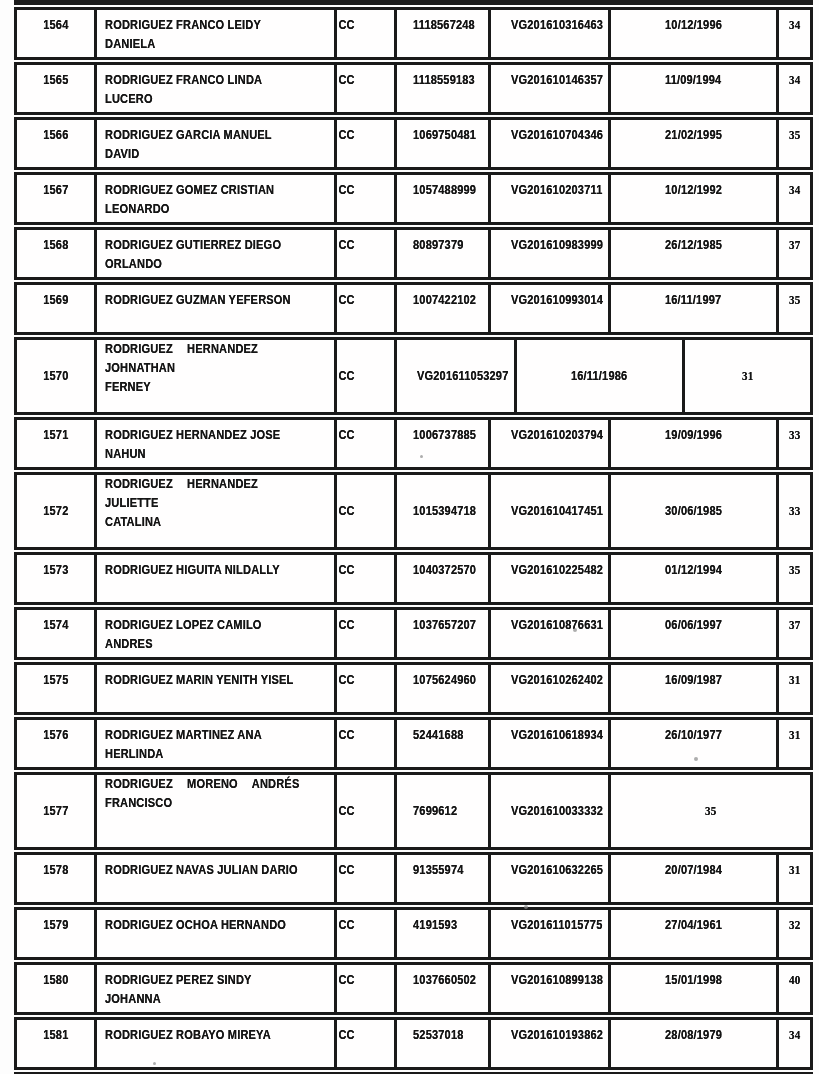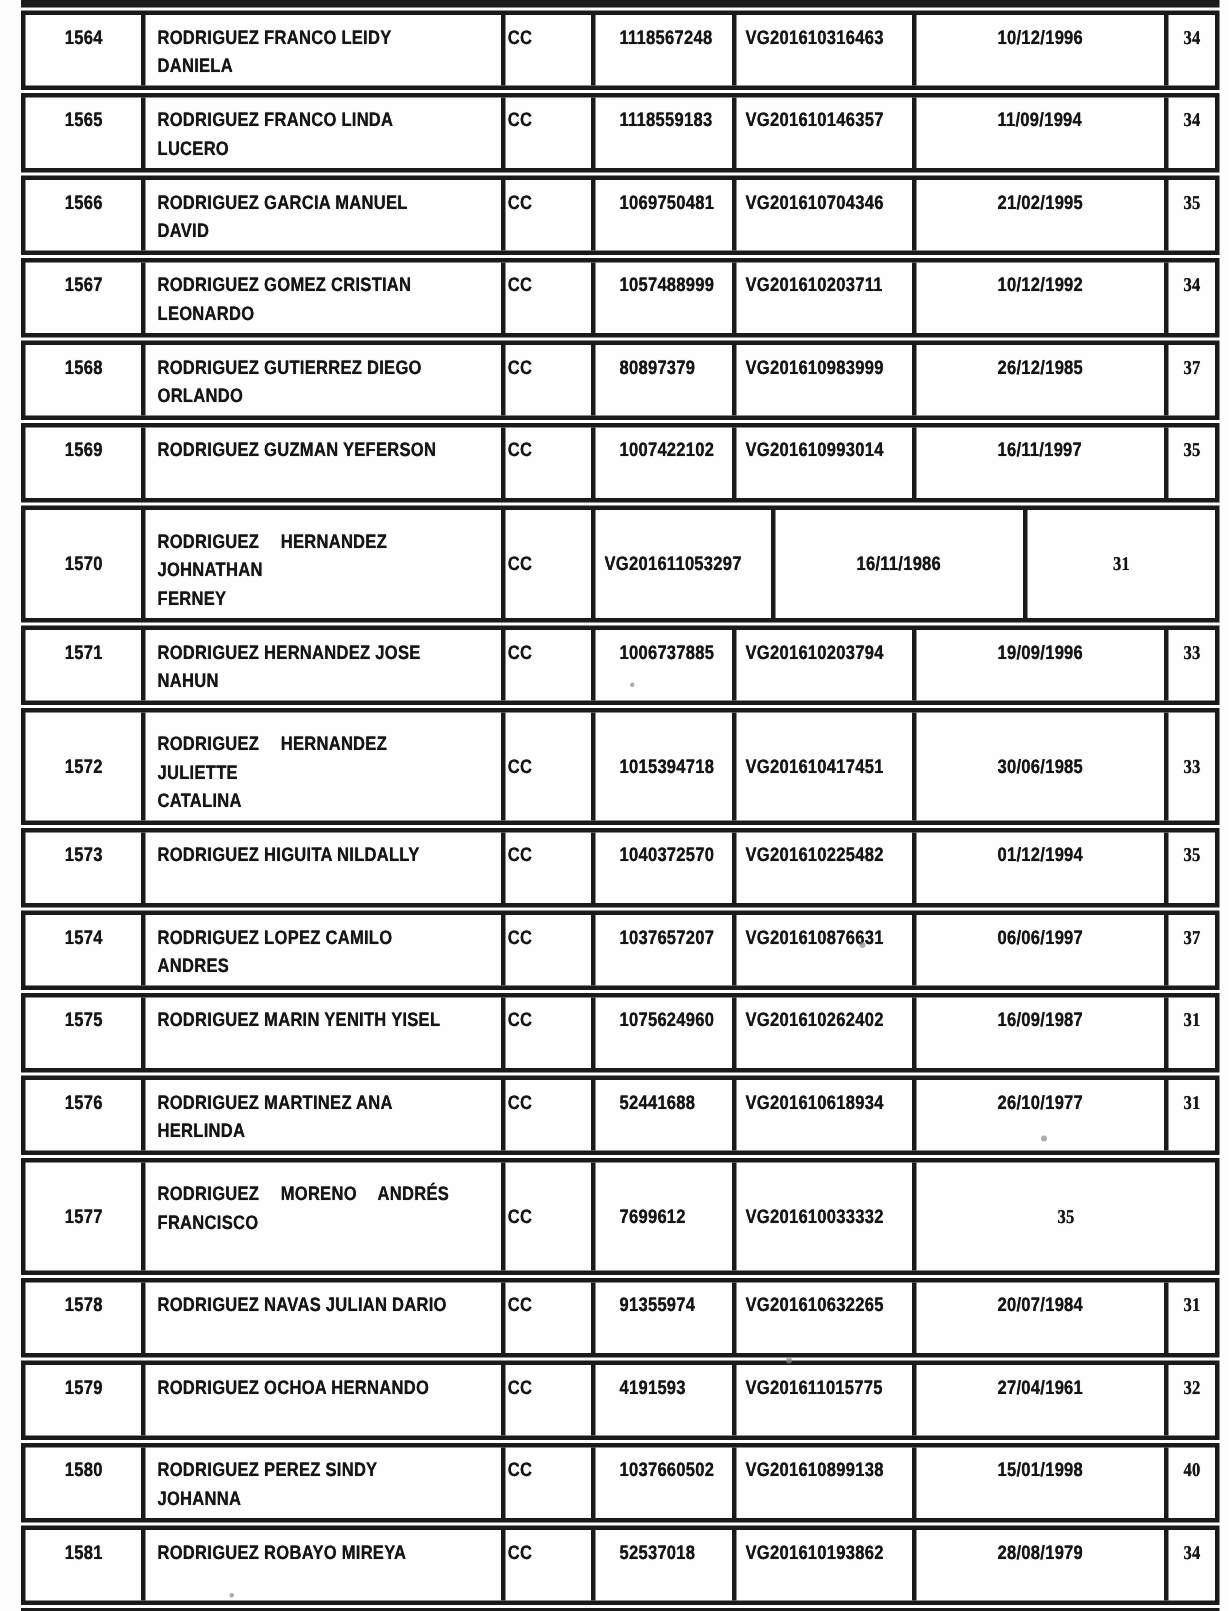--- a/index.html
+++ b/index.html
@@ -43,26 +43,26 @@
     align-items: flex-start;
     padding-top: 6px;
     overflow: hidden;
     color: #151515;
     font-size: 13px;
     font-weight: 700;
     letter-spacing: 0.2px;
     text-shadow: 0 0 0.5px #222;
   }
   .row.tall .cell { align-items: center; padding-top: 0; }
-  .row.tall .cell.col-name { align-items: flex-start; padding-top: 12px; }
+  .row.tall .cell.col-name { align-items: flex-start; padding-top: 0; }
   .col-no    { width: 80px;  justify-content: center; }
   .col-name  { width: 240px; padding-left: 8px; }
   .col-doc   { width: 60px;  justify-content: flex-start; }
   .col-id    { width: 94px;  padding-left: 16px; }
-  .col-code  { width: 120px; padding-left: 6px; }
+  .col-code  { width: 120px; padding-left: 20px; }
   .col-date  { width: 168px; justify-content: center; }
   .col-score { flex: 1; justify-content: center; border-right: none; font-family: Liberation Serif, serif; }
   .t {
     display: inline-block;
     transform: scaleX(0.85);
     transform-origin: center top;
     white-space: pre-line;
     line-height: 1.45;
   }
   .cell-left .t { transform-origin: left top; }

